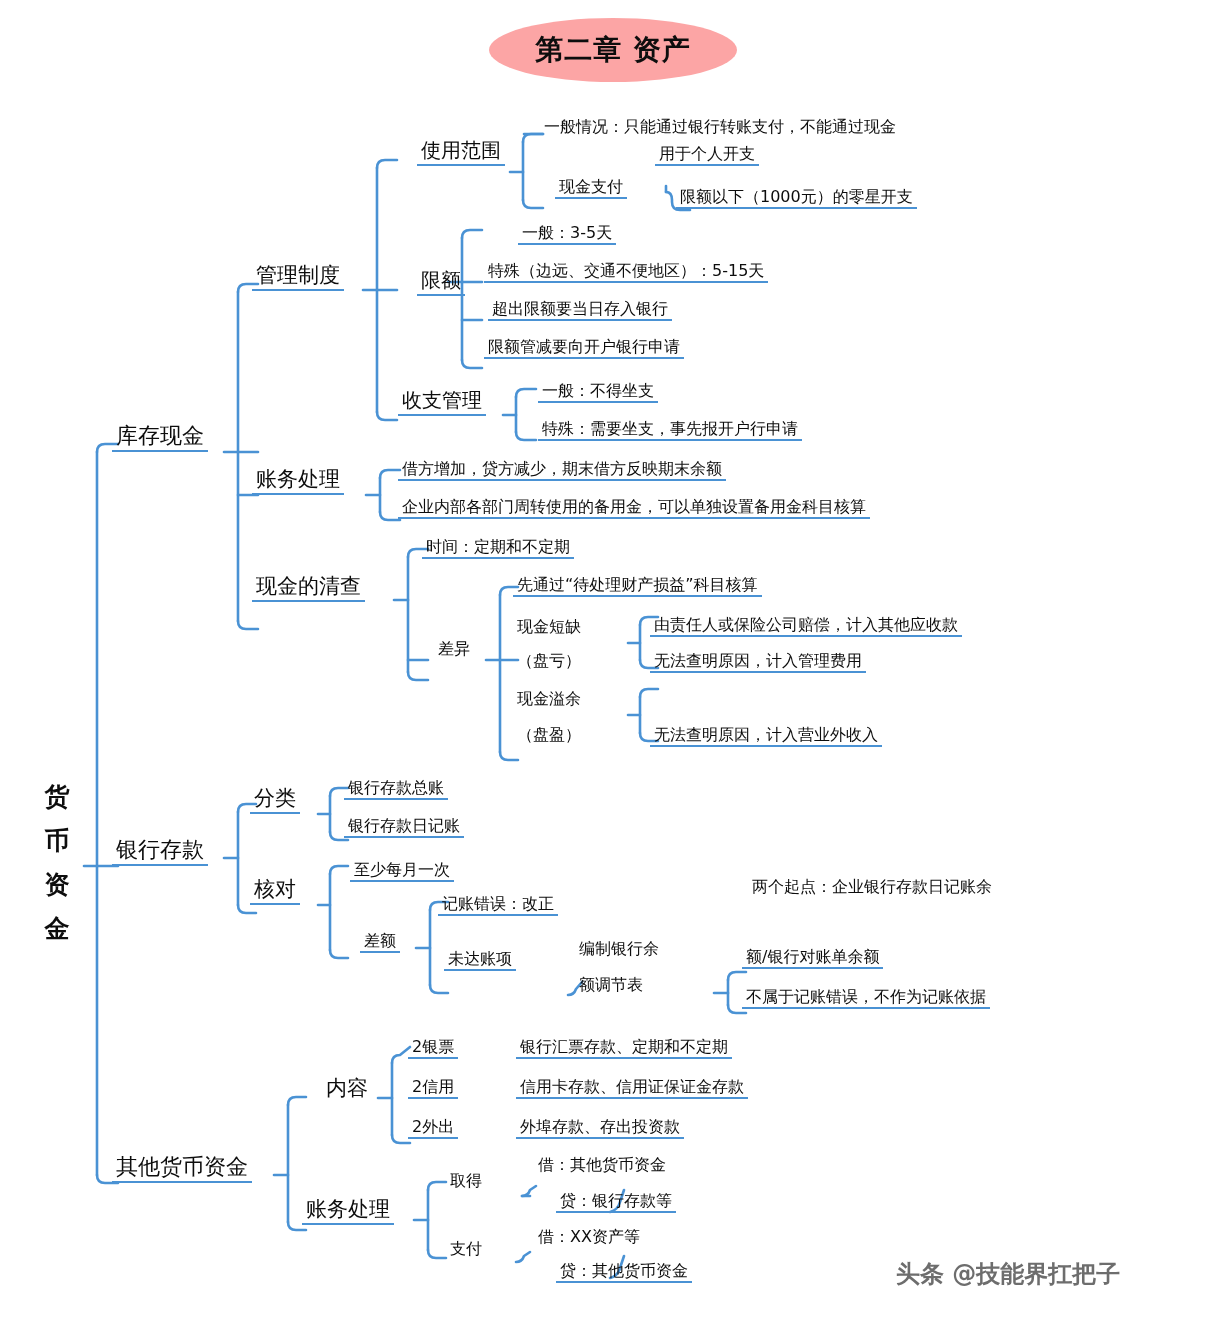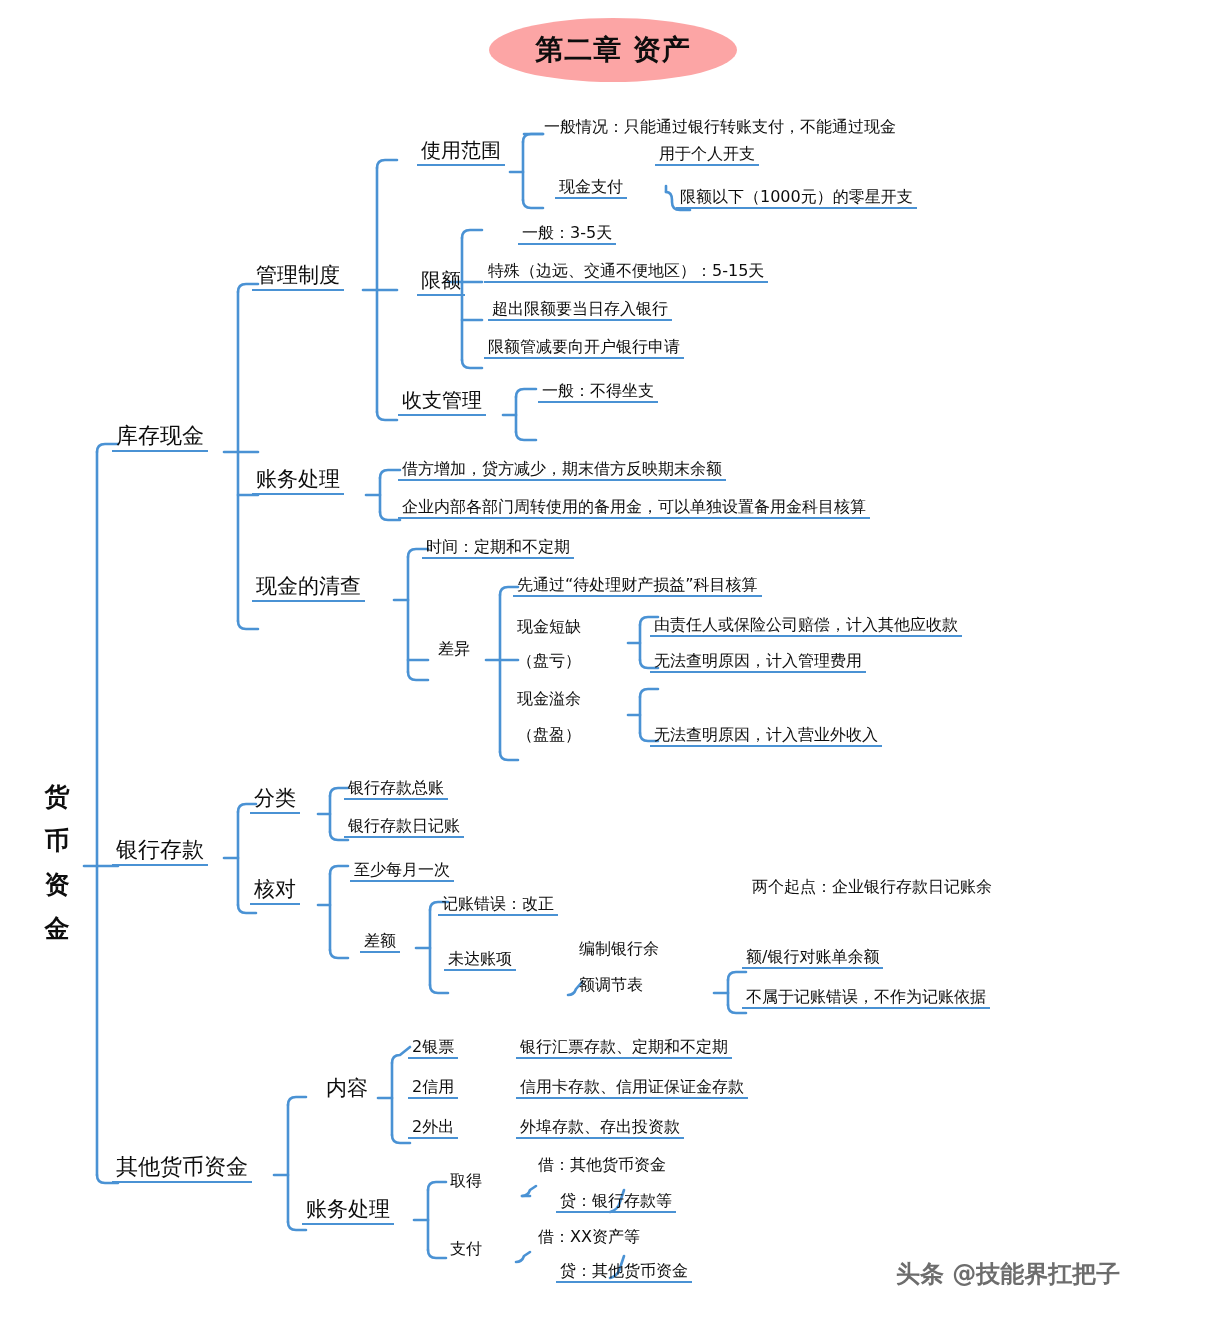--- a/index.html
+++ b/index.html
@@ -213,20 +213,21 @@
   <div class="node l4" style="left:555px;top:178px;">现金支付</div>
 
   <div class="node l4" style="left:676px;top:188px;">限额以下（1000元）的零星开支</div>
 
   <div class="node l4" style="left:518px;top:224px;">一般：3-5天</div>
   <div class="node l4" style="left:484px;top:262px;">特殊（边远、交通不便地区）：5-15天</div>
   <div class="node l4" style="left:488px;top:300px;">超出限额要当日存入银行</div>
   <div class="node l4" style="left:484px;top:338px;">限额管减要向开户银行申请</div>
 
   <div class="node l4" style="left:538px;top:382px;">一般：不得坐支</div>
+  <div class="node l4" style="left:538px;top:420px;">特殊：需要坐支，事先报开户行申请</div>
 
   <div class="node l4" style="left:398px;top:460px;">借方增加，贷方减少，期末借方反映期末余额</div>
   <div class="node l4" style="left:398px;top:498px;">企业内部各部门周转使用的备用金，可以单独设置备用金科目核算</div>
 
   <div class="node l4" style="left:422px;top:538px;">时间：定期和不定期</div>
 
   <div class="node l4 nb" style="left:434px;top:640px;">差异</div>
 
   <div class="node l4" style="left:513px;top:576px;">先通过“待处理财产损益”科目核算</div>
 

